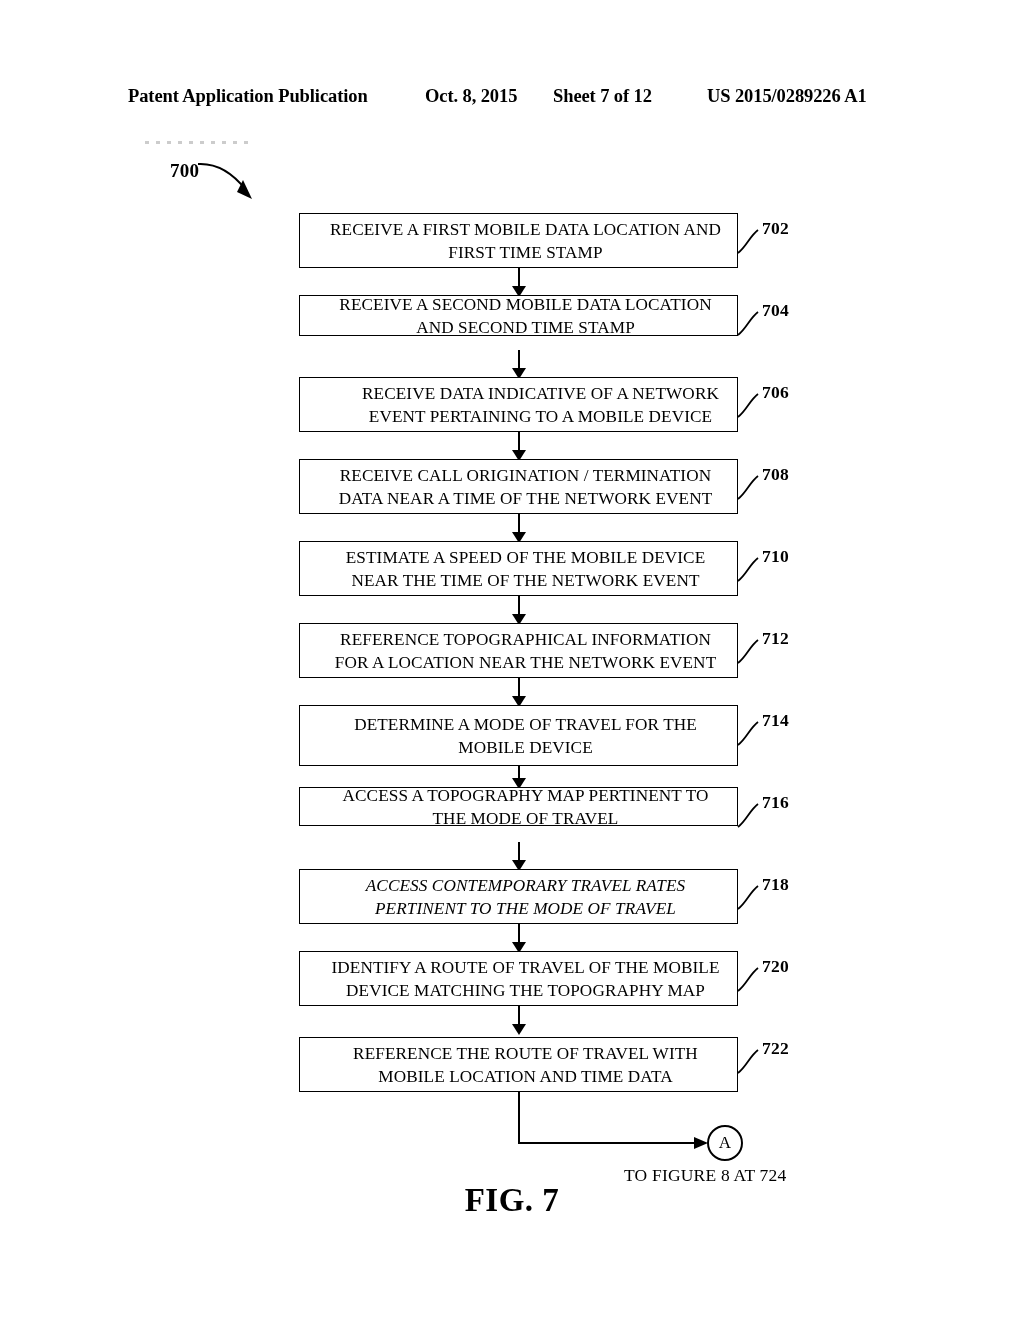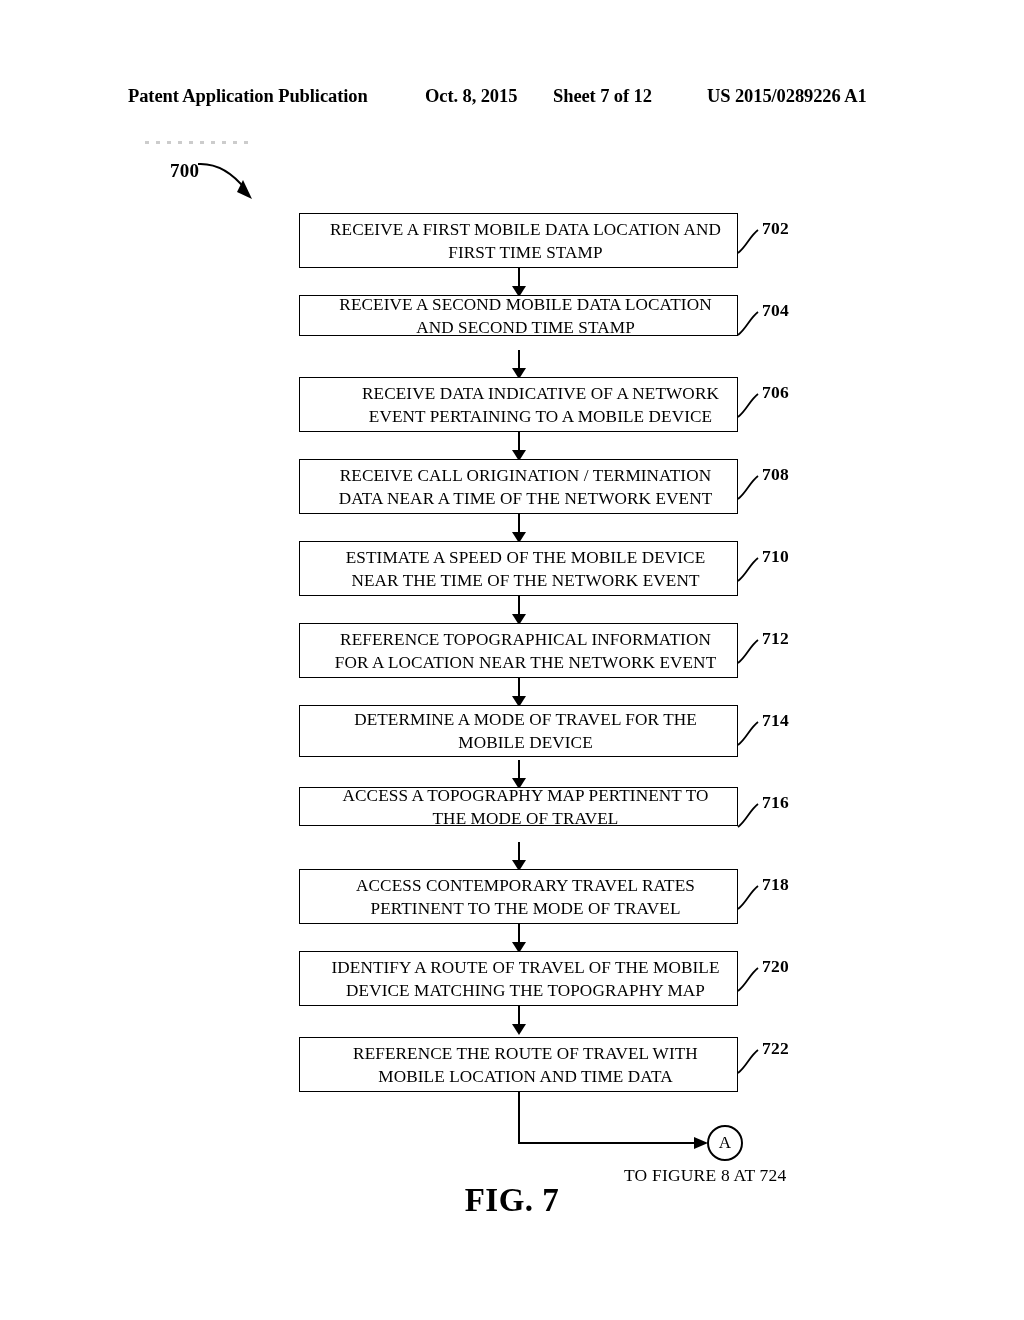--- a/index.html
+++ b/index.html
@@ -236,29 +236,29 @@
 DATA NEAR A TIME OF THE NETWORK EVENT</div>
   </div>
   <div class="flow-box" style="top:541px;  height:55px;">
     <div class="flow-box-text">ESTIMATE A SPEED OF THE MOBILE DEVICE
 NEAR THE TIME OF THE NETWORK EVENT</div>
   </div>
   <div class="flow-box" style="top:623px;  height:55px;">
     <div class="flow-box-text">REFERENCE TOPOGRAPHICAL INFORMATION
 FOR A LOCATION NEAR THE NETWORK EVENT</div>
   </div>
-  <div class="flow-box" style="top:705px;  height:52px;">
+  <div class="flow-box" style="top:705px;  height:61px;">
     <div class="flow-box-text">DETERMINE A MODE OF TRAVEL FOR THE
 MOBILE DEVICE</div>
   </div>
   <div class="flow-box" style="top:787px;  height:39px;">
     <div class="flow-box-text">ACCESS A TOPOGRAPHY MAP PERTINENT TO
 THE MODE OF TRAVEL</div>
   </div>
-  <div class="flow-box" style="top:869px;  height:55px;">
+  <div class="flow-box" style="top:869px;  height:55px;font-style:italic;">
     <div class="flow-box-text">ACCESS CONTEMPORARY TRAVEL RATES
 PERTINENT TO THE MODE OF TRAVEL</div>
   </div>
   <div class="flow-box" style="top:951px;  height:55px;">
     <div class="flow-box-text">IDENTIFY A ROUTE OF TRAVEL OF THE MOBILE
 DEVICE MATCHING THE TOPOGRAPHY MAP</div>
   </div>
   <div class="flow-box" style="top:1037px; height:55px;">
     <div class="flow-box-text">REFERENCE THE ROUTE OF TRAVEL WITH
 MOBILE LOCATION AND TIME DATA</div>

